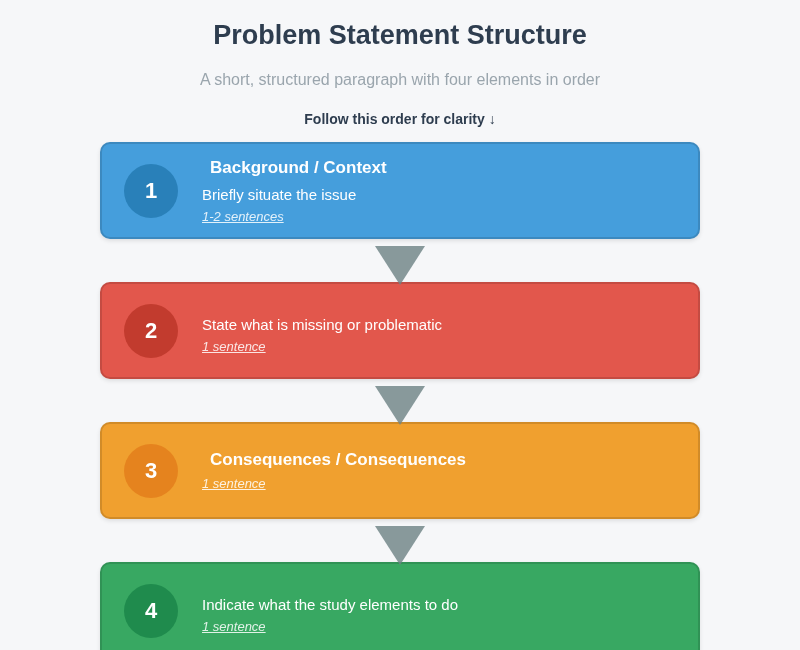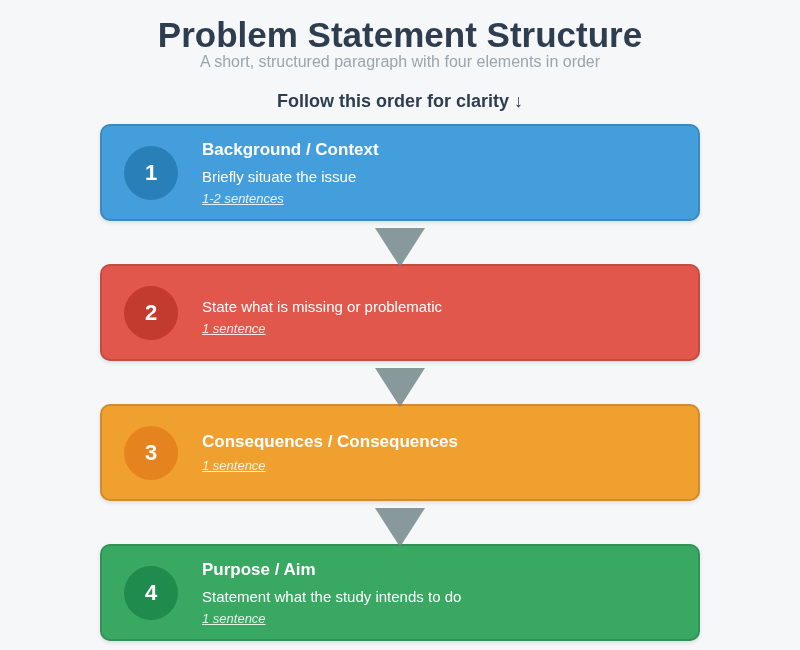--- a/index.html
+++ b/index.html
@@ -5,34 +5,34 @@
   * { box-sizing: border-box; margin: 0; padding: 0; }
   html, body {
     width: 800px;
     height: 650px;
     background: #F6F7F9;
     font-family: "Liberation Sans", sans-serif;
     overflow: hidden;
   }
   .header { text-align: center; padding-top: 20px; }
   .page-title {
-    font-size: 35px;
+    font-size: 27px;
     line-height: 30px;
     font-weight: bold;
     color: #2E3D4F;
   }
   .page-subtitle {
-    margin-top: 2px;
+    margin-top: 20px;
     font-size: 16px;
     line-height: 20px;
     color: #9AA5AD;
   }
   .order-note {
     margin-top: 20px;
-    font-size: 18px;
+    font-size: 14px;
     line-height: 18px;
     font-weight: bold;
     color: #2E3D4F;
   }
   .flow {
     width: 600px;
     margin: 14px auto 0 auto;
   }
   .step-card {
     height: 97px;
@@ -56,20 +56,21 @@
     color: #FFFFFF;
     font-size: 22px;
     font-weight: bold;
     margin-right: 24px;
   }
   .step-text { color: #FFFFFF; }
   .step-title {
     font-size: 17px;
     font-weight: bold;
     margin-bottom: 6px;
+    margin-left: 8px;
   }
   .step-desc {
     font-size: 15px;
     margin-bottom: 6px;
     margin-top: 8px;
   }
   .step-note {
     font-size: 13px;
     font-style: italic;
     color: rgba(255,255,255,0.85);
@@ -135,19 +136,18 @@
     </div>
   </div>
 
   <div class="arrow-gap">
     <div class="down-arrow" style="background-color: rgb(111, 132, 134);"></div>
   </div>
 
   <div class="step-card" style="background-color: rgb(56, 168, 98);">
     <div class="step-badge" style="background-color: rgb(31, 139, 77);">4</div>
     <div class="step-text">
-      <div class="step-title">Purpose / Aim</div>
-      <div class="step-desc">Statement what the study intends to do</div>
+      <div class="step-desc">Indicate what the study elements to do</div>
       <div class="step-note">1 sentence</div>
     </div>
   </div>
 
 </div>
 
 </body></html>

